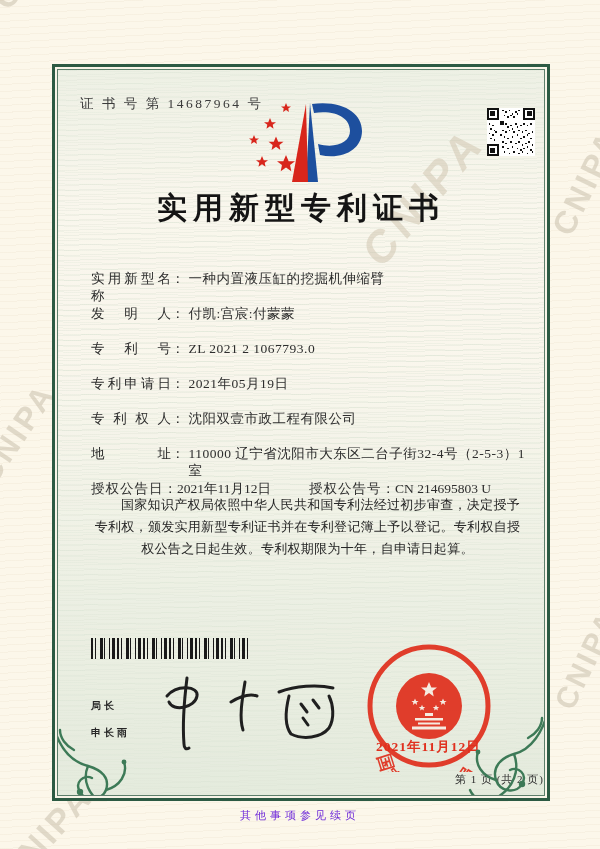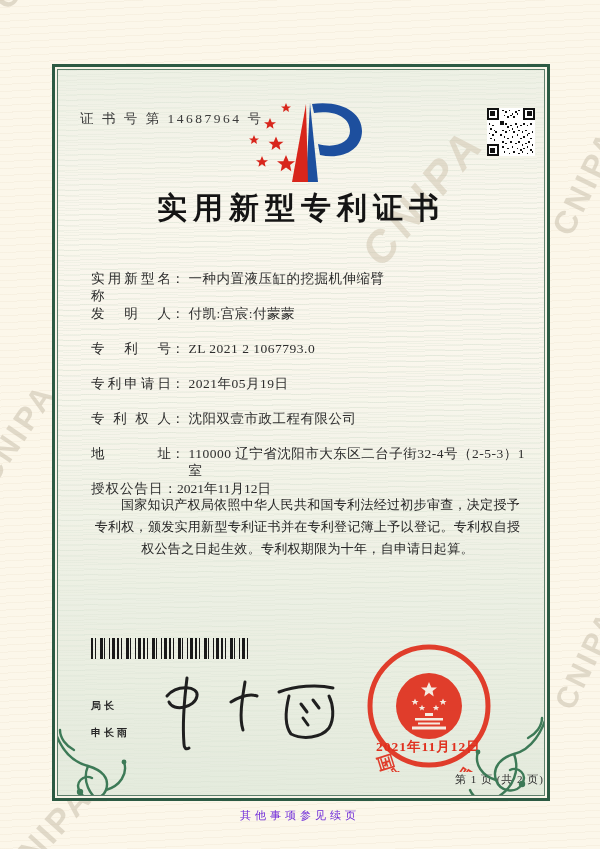--- a/index.html
+++ b/index.html
@@ -31,21 +31,21 @@
       repeating-linear-gradient(181.5deg, rgba(120,160,132,0.08) 0 1px, transparent 1px 6px),
       #f9f6ec;
     overflow:hidden;
   }
   .wm-inner{
     position:absolute;left:296px;top:170px;
     font-family:"Liberation Sans","DejaVu Sans",sans-serif;font-weight:bold;
     font-size:44px;color:rgba(206,194,172,0.5);letter-spacing:6px;
     transform:rotate(-50deg) skewX(-8deg);transform-origin:left top;
   }
-  .cert-no{position:absolute;left:22px;top:40px;font-size:13.5px;color:#3b3b3b;letter-spacing:2.5px;}
+  .cert-no{position:absolute;left:22px;top:25px;font-size:13.5px;color:#3b3b3b;letter-spacing:2.5px;}
   .qr{position:absolute;left:429px;top:38px;width:48px;height:48px;}
   .logo{position:absolute;left:182px;top:28px;width:140px;height:88px;}
   .title{
     position:absolute;left:0;top:118px;width:100%;text-align:center;
     font-size:30px;font-weight:bold;letter-spacing:6px;color:#141414;
   }
   .fields{position:absolute;left:33px;top:200px;width:440px;font-size:13.5px;color:#2d2d2d;}
   .frow{min-height:35px;line-height:17px;}
   .flabel{display:inline-block;width:80px;text-align:justify;text-align-last:justify;vertical-align:top;}
   .fcolon{display:inline-block;vertical-align:top;}
@@ -217,20 +217,23 @@
       <div class="frow">
         <span class="flabel">专利权人</span><span class="fcolon">：</span><span class="fvalue">沈阳双壹市政工程有限公司</span>
       </div>
       <div class="frow">
         <span class="flabel">地址</span><span class="fcolon">：</span><span class="fvalue">110000 辽宁省沈阳市大东区二台子街32-4号（2-5-3）1室</span>
       </div>
       <div class="frow grant-row">
         <span>
           <span class="glabel">授权公告日</span><span>：</span><span>2021年11月12日</span>
         </span>
+        <span class="grant-col2">
+          <span class="glabel">授权公告号</span><span>：</span><span>CN 214695803 U</span>
+        </span>
       </div>
     </div>
 
     <div class="paras">
       <p>国家知识产权局依照中华人民共和国专利法经过初步审查，决定授予专利权，颁发实用新型专利证书并在专利登记簿上予以登记。专利权自授权公告之日起生效。专利权期限为十年，自申请日起算。</p>
     </div>
 
     <div class="barcode"></div>
 
     <div class="signer">

